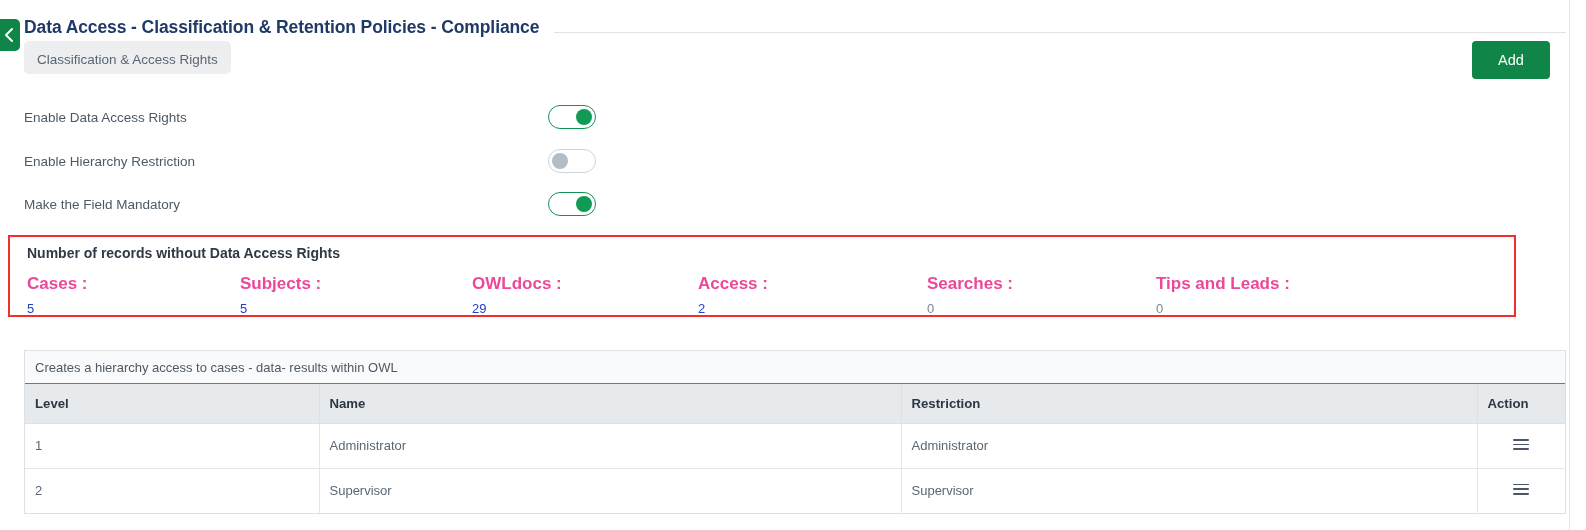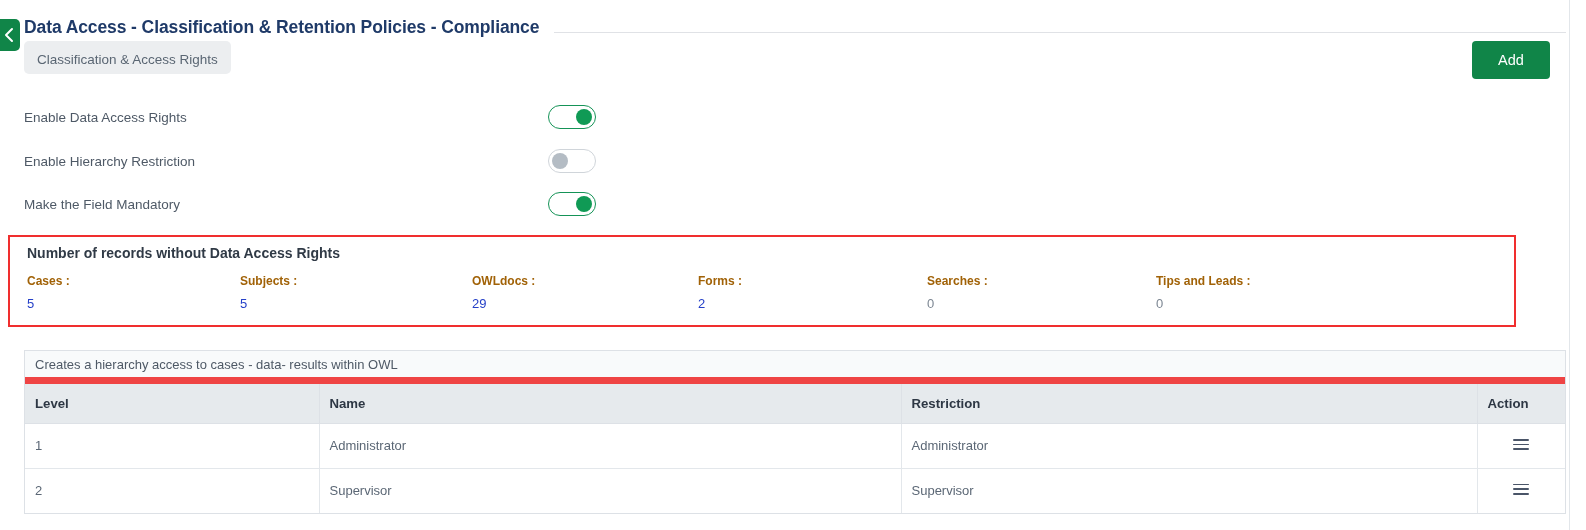--- a/index.html
+++ b/index.html
@@ -149,21 +149,21 @@
   }
   .switch.on  .knob { right: 3px; background: #0f9d58; background: #109a55; }
   .switch.off .knob { left: 3px;  background: #b4bcc4; }
 
   
   .stats-panel {
     position: absolute;
     left: 8px;
     top: 235px;
     width: 1508px;
-    height: 92px;
+    height: 82px;
     border: 2.5px solid #f02e2e;
     background: #ffffff;
   }
   .stats-title {
     position: absolute;
     left: 17px;
     top: 8px;
     font-size: 14px;
     font-weight: bold;
     color: #303a46;
@@ -173,23 +173,23 @@
     position: absolute;
     left: 0;
     top: 38px;
     width: 100%;
     display: flex;
   }
   .stat-cell {
     flex: 0 0 auto;
   }
   .stat-label {
-    font-size: 12px;
+    font-size: 17px;
     font-weight: bold;
-    color: #a16207;
+    color: #ec4899;
     white-space: nowrap;
     line-height: 1;
     margin-bottom: 10px;
   }
   .stat-value {
     font-size: 13px;
     line-height: 1;
     white-space: nowrap;
     cursor: pointer;
   }
@@ -201,21 +201,21 @@
     position: absolute;
     left: 24px;
     top: 350px;
     width: 1542px;
     border: 1px solid #dde1e6;
     background: #fff;
   }
   .table-caption {
     height: 33px;
     background: #f8fafb;
-    border-bottom: 7px solid #ef4444;
+    border-bottom: 1px solid #ef4444;
     display: flex;
     align-items: center;
     padding-left: 10px;
     font-size: 13px;
     color: #4e5966;
     white-space: nowrap;
   }
   table.grid {
     border-collapse: collapse;
     width: 100%;
@@ -318,21 +318,21 @@
       </div>
       <div class="stat-cell" style="width:232px;">
         <div class="stat-label">Subjects :</div>
         <div class="stat-value link">5</div>
       </div>
       <div class="stat-cell" style="width:226px;">
         <div class="stat-label">OWLdocs :</div>
         <div class="stat-value link">29</div>
       </div>
       <div class="stat-cell" style="width:229px;">
-        <div class="stat-label">Forms :</div>
+        <div class="stat-label">Access :</div>
         <div class="stat-value link">2</div>
       </div>
       <div class="stat-cell" style="width:229px;">
         <div class="stat-label">Searches :</div>
         <div class="stat-value zero">0</div>
       </div>
       <div class="stat-cell" style="width:120px;">
         <div class="stat-label">Tips and Leads :</div>
         <div class="stat-value zero">0</div>
       </div>

